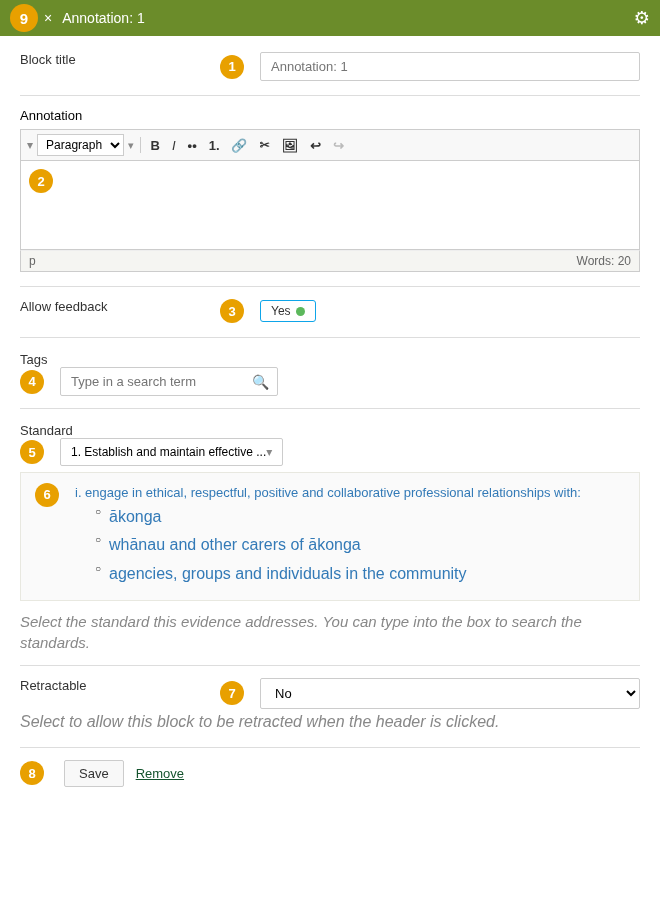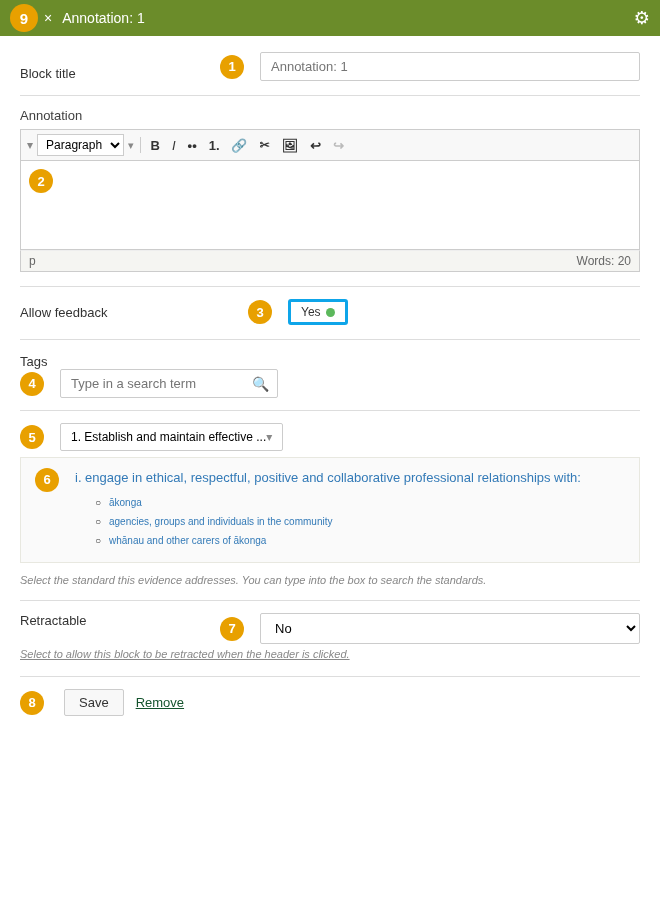--- a/index.html
+++ b/index.html
@@ -55,21 +55,21 @@
       font-size: 18px;
       cursor: pointer;
     }
 
     .content {
       padding: 16px 20px;
     }
 
     .form-row {
       display: flex;
-      align-items: flex-end;
+      align-items: flex-start;
       margin-bottom: 14px;
     }
 
     .form-label {
       width: 200px;
       font-size: 13px;
       color: #333;
       flex-shrink: 0;
     }
 
@@ -93,21 +93,21 @@
       height: 24px;
       display: inline-flex;
       align-items: center;
       justify-content: center;
       margin-right: 8px;
       flex-shrink: 0;
     }
 
     .section-label {
       font-size: 13px;
-      color: #404040;
+      color: #000000;
       margin-bottom: 6px;
     }
 
     .annotation-section {
       margin-bottom: 14px;
     }
 
     .editor-toolbar {
       display: flex;
       align-items: center;
@@ -149,29 +149,27 @@
       background: #f5f5f2;
       padding: 3px 8px;
       display: flex;
       justify-content: space-between;
       font-size: 12px;
       color: #666;
     }
 
     .feedback-row {
       display: flex;
-      align-items: center;
       margin-bottom: 14px;
-      gap: 28px;
     }
 
     .yes-badge {
       display: inline-flex;
       align-items: center;
-      border: 3px solid #0ea5e9;
+      border: 1px solid #0ea5e9;
       border-radius: 3px;
       padding: 3px 10px;
       font-size: 12px;
       color: #333;
       background: #fff;
       gap: 5px;
     }
 
     .green-dot {
       width: 9px;
@@ -248,45 +246,44 @@
     .standard-detail {
       margin-bottom: 10px;
       padding: 10px 14px;
       font-size: 13px;
       line-height: 1.6;
       border: 1px solid #e8e8e0;
       background: #fafafa;
     }
 
     .standard-detail-main {
-      margin-bottom: 6px;
     }
 
     .standard-list {
       list-style: none;
       padding-left: 20px;
     }
 
     .standard-list li {
       position: relative;
       padding-left: 14px;
       margin-bottom: 3px;
-      font-size: 10px;
+      font-size: 16px;
     }
 
     .standard-list li::before {
       content: "○";
       position: absolute;
       left: 0;
       font-size: 10px;
       color: #333;
     }
 
     .standard-hint {
-      font-size: 11px;
+      font-size: 15px;
       color: #888;
       font-style: italic;
       margin-top: 4px;
       line-height: 1.4;
     }
 
     .divider {
       border: none;
       border-top: 1px solid #ddd;
       margin: 12px 0;
@@ -303,26 +300,25 @@
       border: 1px solid #ccc;
       padding: 6px 10px;
       font-size: 13px;
       background: #fff;
       border-radius: 2px;
       cursor: pointer;
       appearance: auto;
     }
 
     .retractable-hint {
-      font-size: 11px;
+      font-size: 16px;
       color: #888;
       font-style: italic;
       margin-top: 4px;
       margin-bottom: 16px;
-      text-decoration: underline;
     }
 
     .footer-actions {
       display: flex;
       align-items: center;
       gap: 12px;
       margin-top: 10px;
     }
 
     .btn-save {
@@ -443,42 +439,43 @@
           <input type="text" class="tags-input" placeholder="Type in a search term" style="">
           <span class="search-icon-inside">🔍</span>
         </div>
       </div>
     </div>
   </div>
 
   <hr class="divider">
 
   <div class="form-row-top standard-row">
+    <div class="label-col">Standard</div>
     <div class="control-col">
       <div style="display:flex;align-items:center;gap:8px;">
         <div class="badge-circle">5</div>
         <div class="standard-dropdown">
           <span class="standard-text">1. Establish and maintain effective ...</span>
           <span class="standard-arrow">▾</span>
         </div>
       </div>
     </div>
   </div>
 
   <div class="standard-detail">
     <div style="display:flex;align-items:flex-start;gap:8px;">
       <div class="badge-circle" style="flex-shrink:0;">6</div>
       <div>
         <div class="standard-detail-main">
           <span style="color:#337ab7;">i. engage in ethical, respectful, positive and collaborative professional relationships with:</span>
         </div>
         <ul class="standard-list">
           <li><span style="color:#337ab7;">ākonga</span></li>
+          <li><span style="color:#337ab7;">whānau and other carers of ākonga</span></li>
           <li><span style="color:#337ab7;">agencies, groups and individuals in the community</span></li>
-          <li><span style="color:#337ab7;">whānau and other carers of ākonga</span></li>
         </ul>
       </div>
     </div>
   </div>
   <div class="standard-hint">Select the standard this evidence addresses. You can type into the box to search the standards.</div>
 
   <hr class="divider">
 
   <div class="retractable-row">
     <div class="form-label">Retractable</div>

